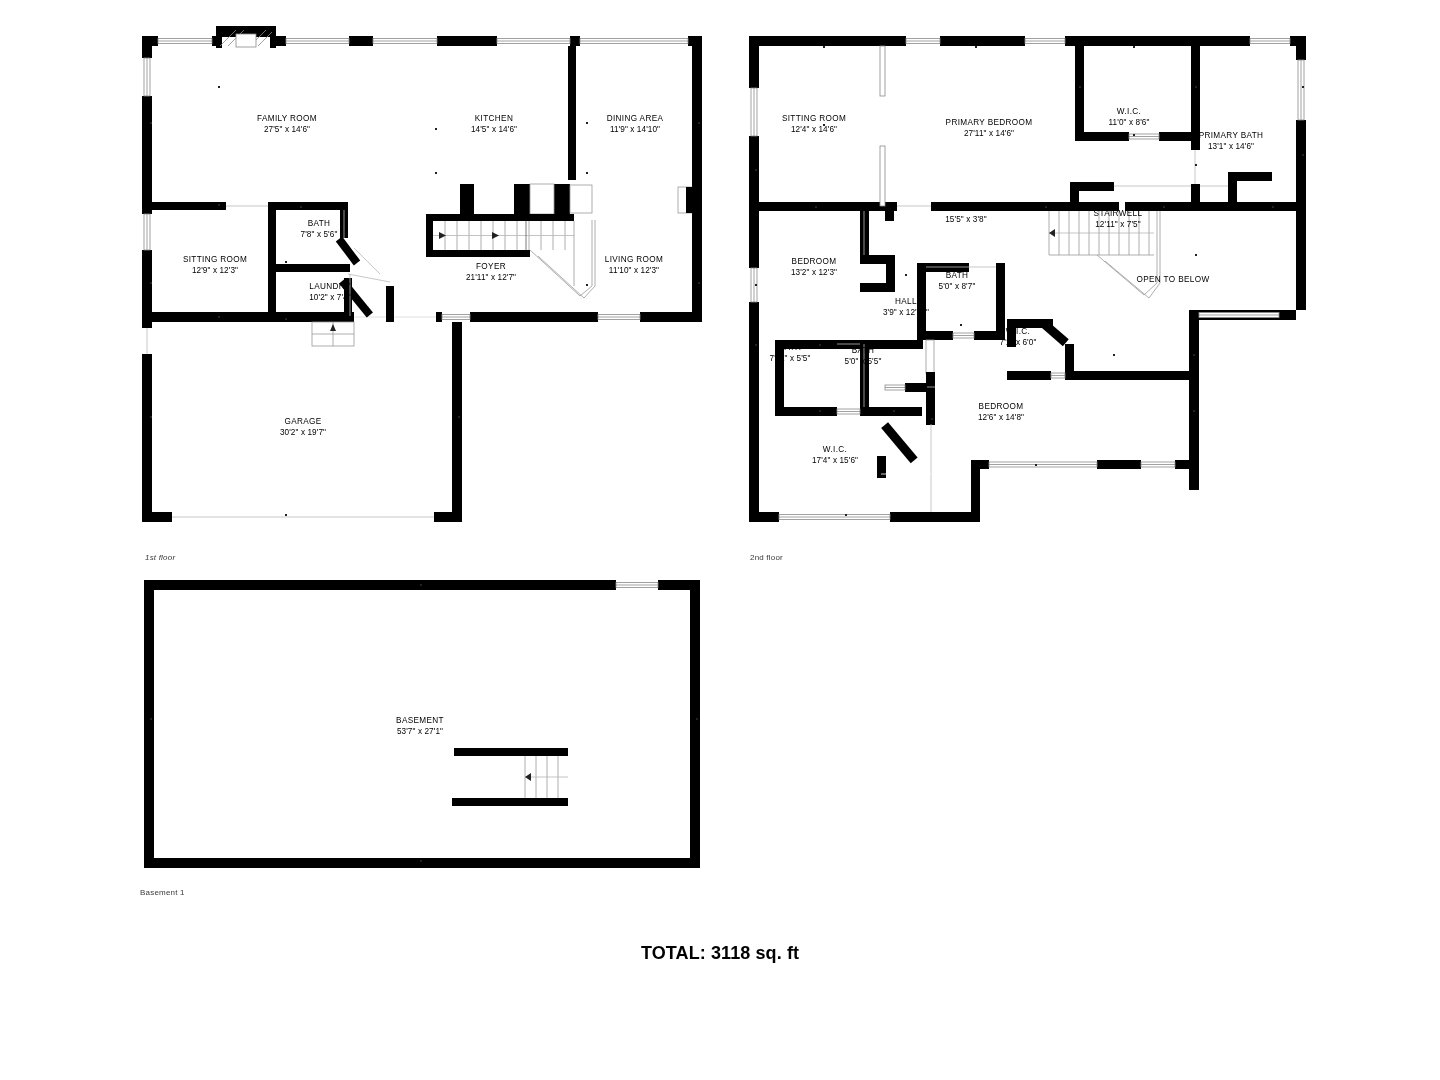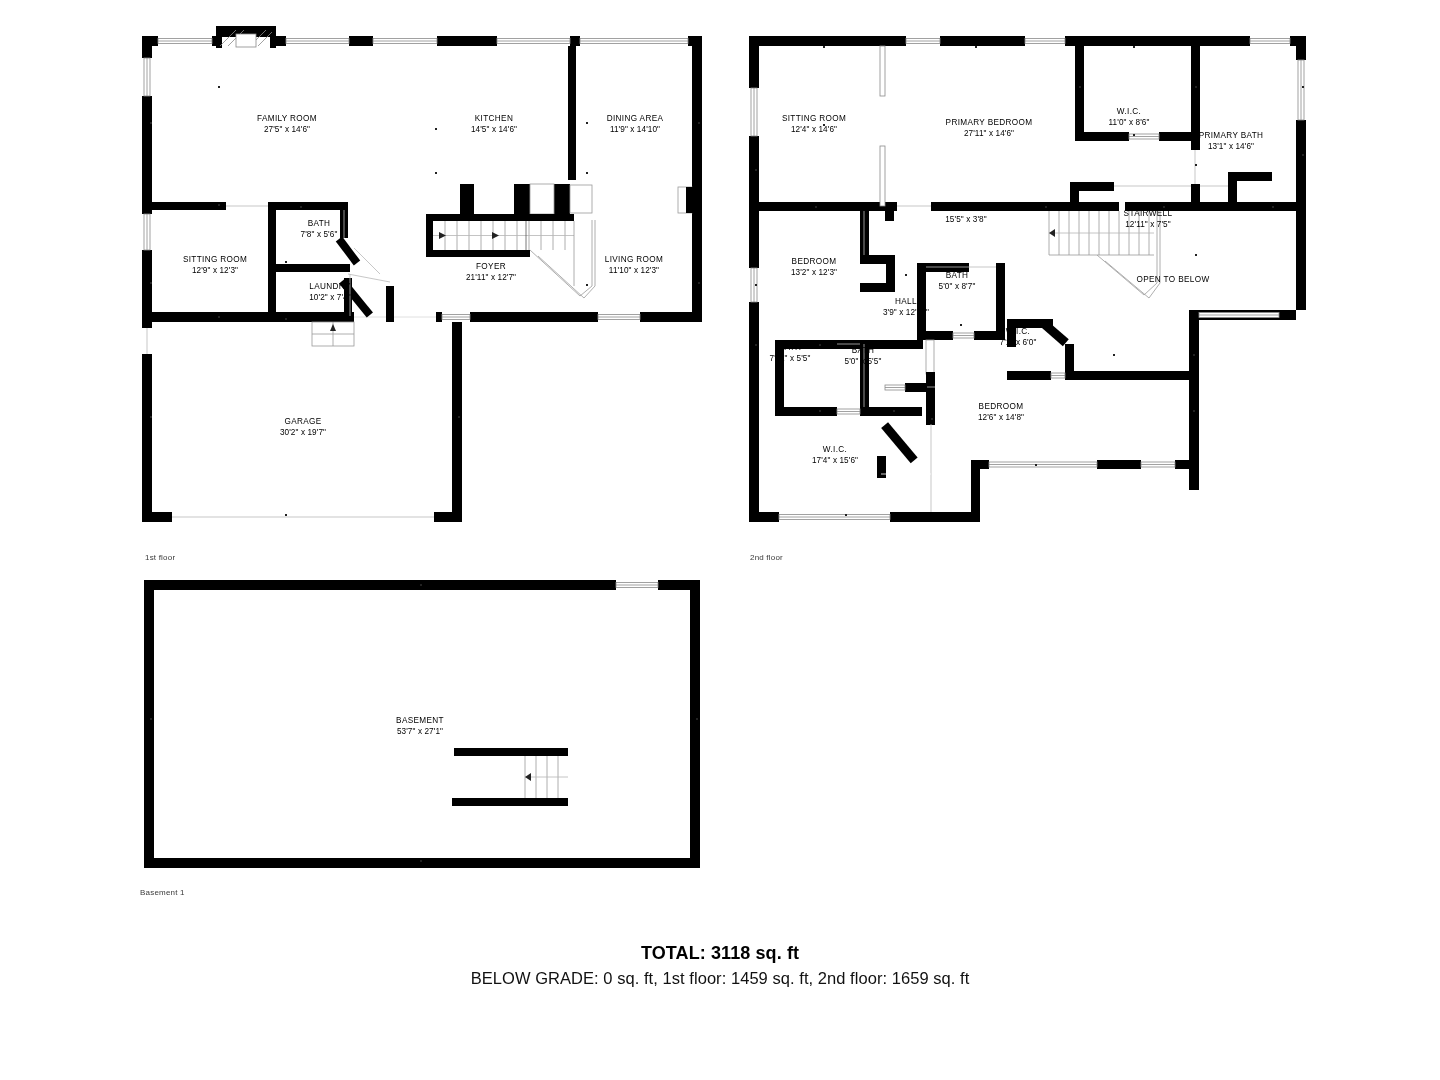--- a/index.html
+++ b/index.html
@@ -572,21 +572,21 @@
     <span class="rl-dim">11'0" x 8'6"</span>
   </div>
   <div class="room-label" style="left:1231px; top:141px;">
     <span class="rl-name">PRIMARY BATH</span>
     <span class="rl-dim">13'1" x 14'6"</span>
   </div>
   <div class="room-label" style="left:966px; top:214px;">
     <span class="rl-name">HALL</span>
     <span class="rl-dim">15'5" x 3'8"</span>
   </div>
-  <div class="room-label" style="left:1118px; top:219px;margin-left:30px;">
+  <div class="room-label" style="left:1118px; top:219px;">
     <span class="rl-name">STAIRWELL</span>
     <span class="rl-dim">12'11" x 7'5"</span>
   </div>
   <div class="room-label" style="left:814px; top:267px;">
     <span class="rl-name">BEDROOM</span>
     <span class="rl-dim">13'2" x 12'3"</span>
   </div>
   <div class="room-label" style="left:957px; top:281px;">
     <span class="rl-name">BATH</span>
     <span class="rl-dim">5'0" x 8'7"</span>
@@ -617,22 +617,21 @@
   </div>
   <div class="room-label nodim" style="left:1173px; top:280px;text-align:right;">
     <span class="rl-name">OPEN TO BELOW</span>
   </div>
 
   <div class="room-label" style="left:420px; top:726px;">
     <span class="rl-name">BASEMENT</span>
     <span class="rl-dim">53'7" x 27'1"</span>
   </div>
 
-  <div class="floor-caption" style="left:145px; top:553px;">1st floor</div>
+  <div class="floor-caption" style="left:145px; top:553px;font-style:italic;">1st floor</div>
   <div class="floor-caption" style="left:750px; top:553px;">2nd floor</div>
   <div class="floor-caption" style="left:140px; top:888px;">Basement 1</div>
 
   <div id="summary">
     <div class="sum-total">TOTAL: 3118 sq. ft</div>
-    <div class="sum-line">BELOW GRADE: 0 sq. ft, 1st floor: 1459 sq. ft, 2nd floor: 1659 sq. ft</div>
   </div>
 
 </div>
 
 </body></html>

